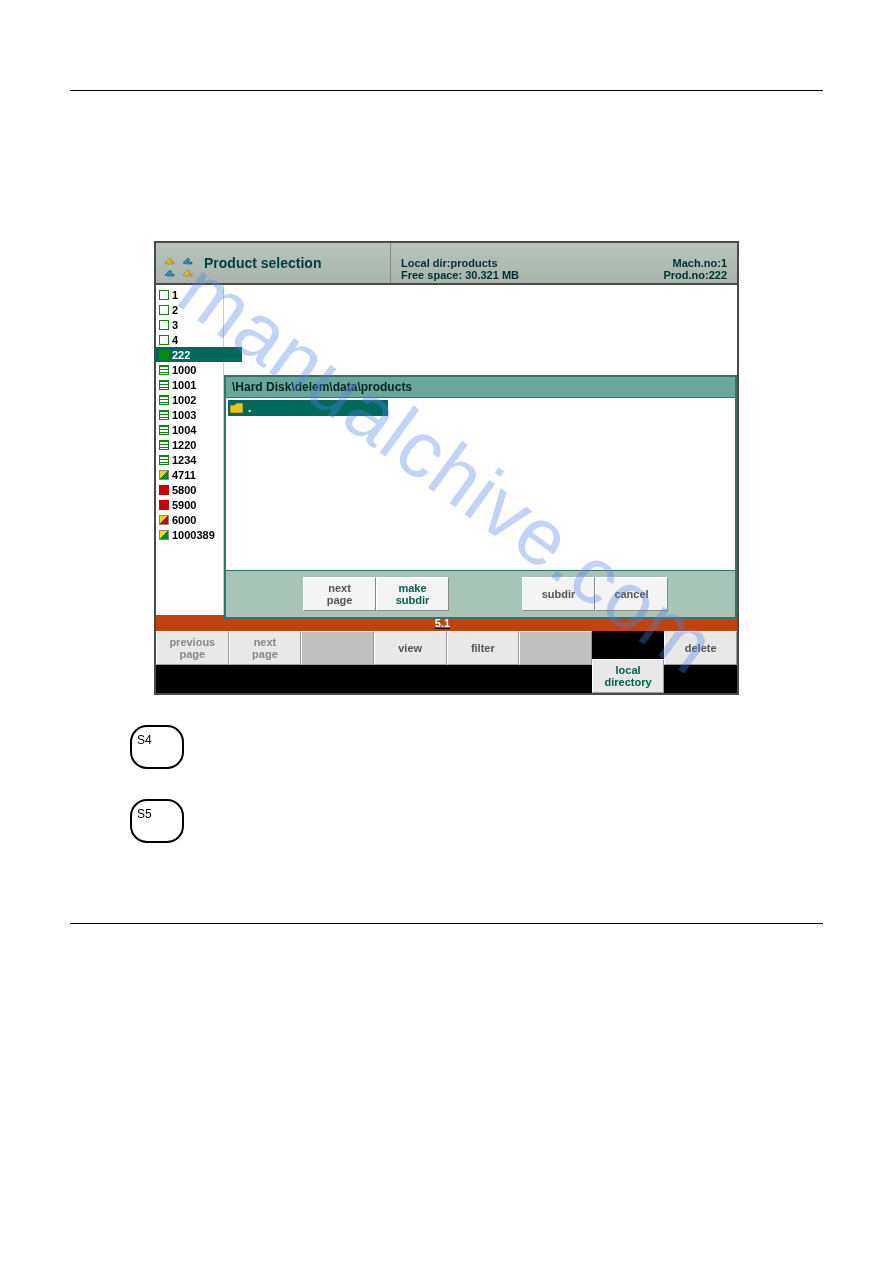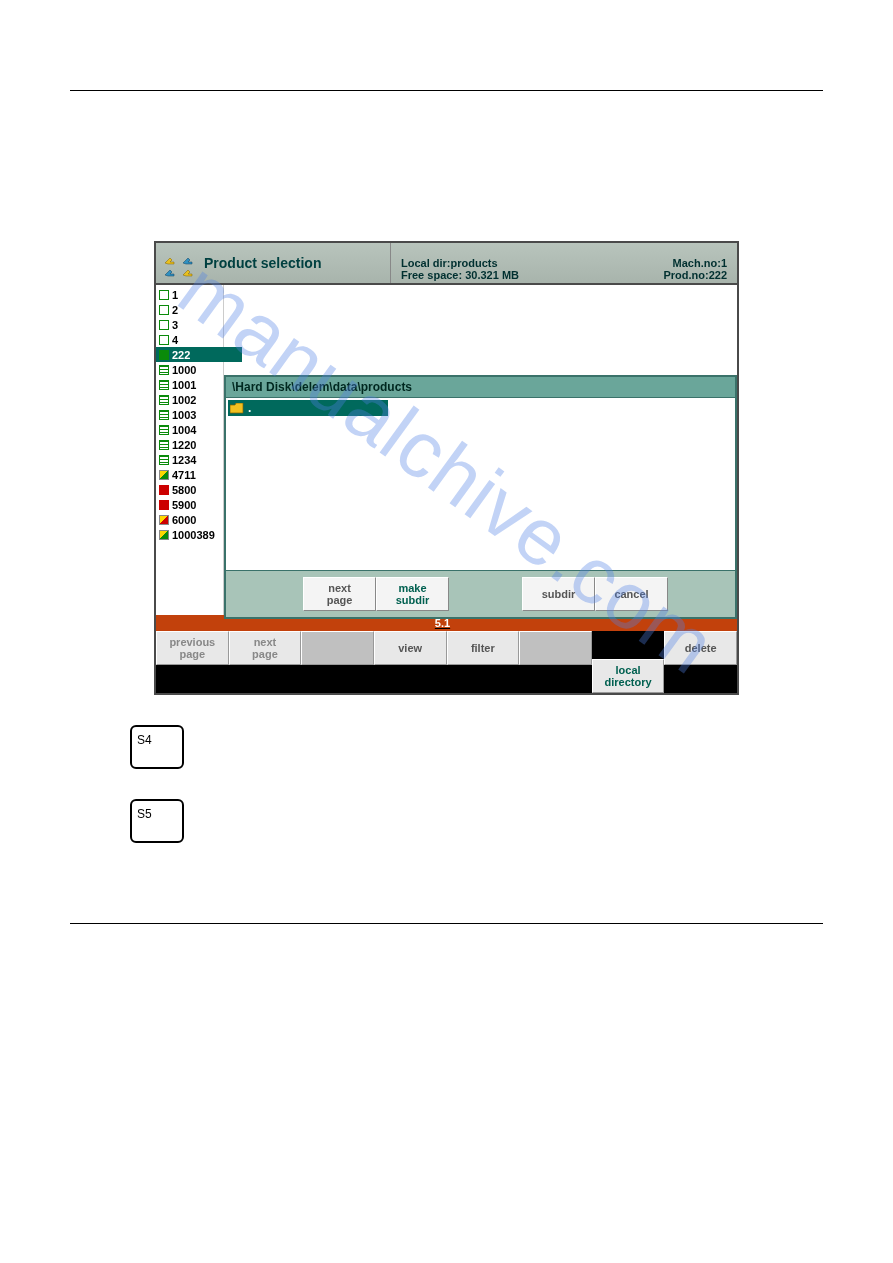--- a/index.html
+++ b/index.html
@@ -48,21 +48,21 @@
 .statusbar { background: #c2410c; height: 16px; display:flex; justify-content:center; align-items:center; padding-right:8px;text-decoration:underline; }
 .status-num { color:#fff; font-size:11px; font-weight:bold; }
 
 .bottom-buttons { display: flex; background: #000000; }
 .bbtn { flex: 1; height: 34px; background: #e8e8e8; border: 1px solid #999; border-top-color:#fff; border-left-color:#fff; font-size: 11px; font-weight: bold; color: #888; display: flex; align-items: center; justify-content: center; text-align: center; line-height: 1.1; }
 .bbtn.dark { color: #555; }
 .bbtn.blank { background: #c0c0c0; }
 .bbtn.teal { color: #006050; margin-top: 28px; }
 
 .key-row { display: flex; align-items: center; gap: 20px; margin: 30px 0 12px 60px; }
-.key { width: 54px; height: 42px; border: 2px solid #000; border-radius: 6px; display: flex; align-items: flex-end; padding: 20px 5px; font-size: 12px; }
+.key { width: 54px; height: 42px; border: 2px solid #000; border-radius: 17px; display: flex; align-items: flex-end; padding: 20px 5px; font-size: 12px; }
 
 .watermark { position: absolute; left: 50%; top: 50%; transform: translate(-50%,-50%) rotate(36deg); font-size: 80px; font-weight: 300; color: rgba(80,130,230,0.35); pointer-events: none; white-space: nowrap; letter-spacing: 1px; z-index: 50; }
 .wm-wrap { position: relative; }
 </style>
 </head>
 <body>
 
 <div class="page">
   <div class="hr"></div>
 

